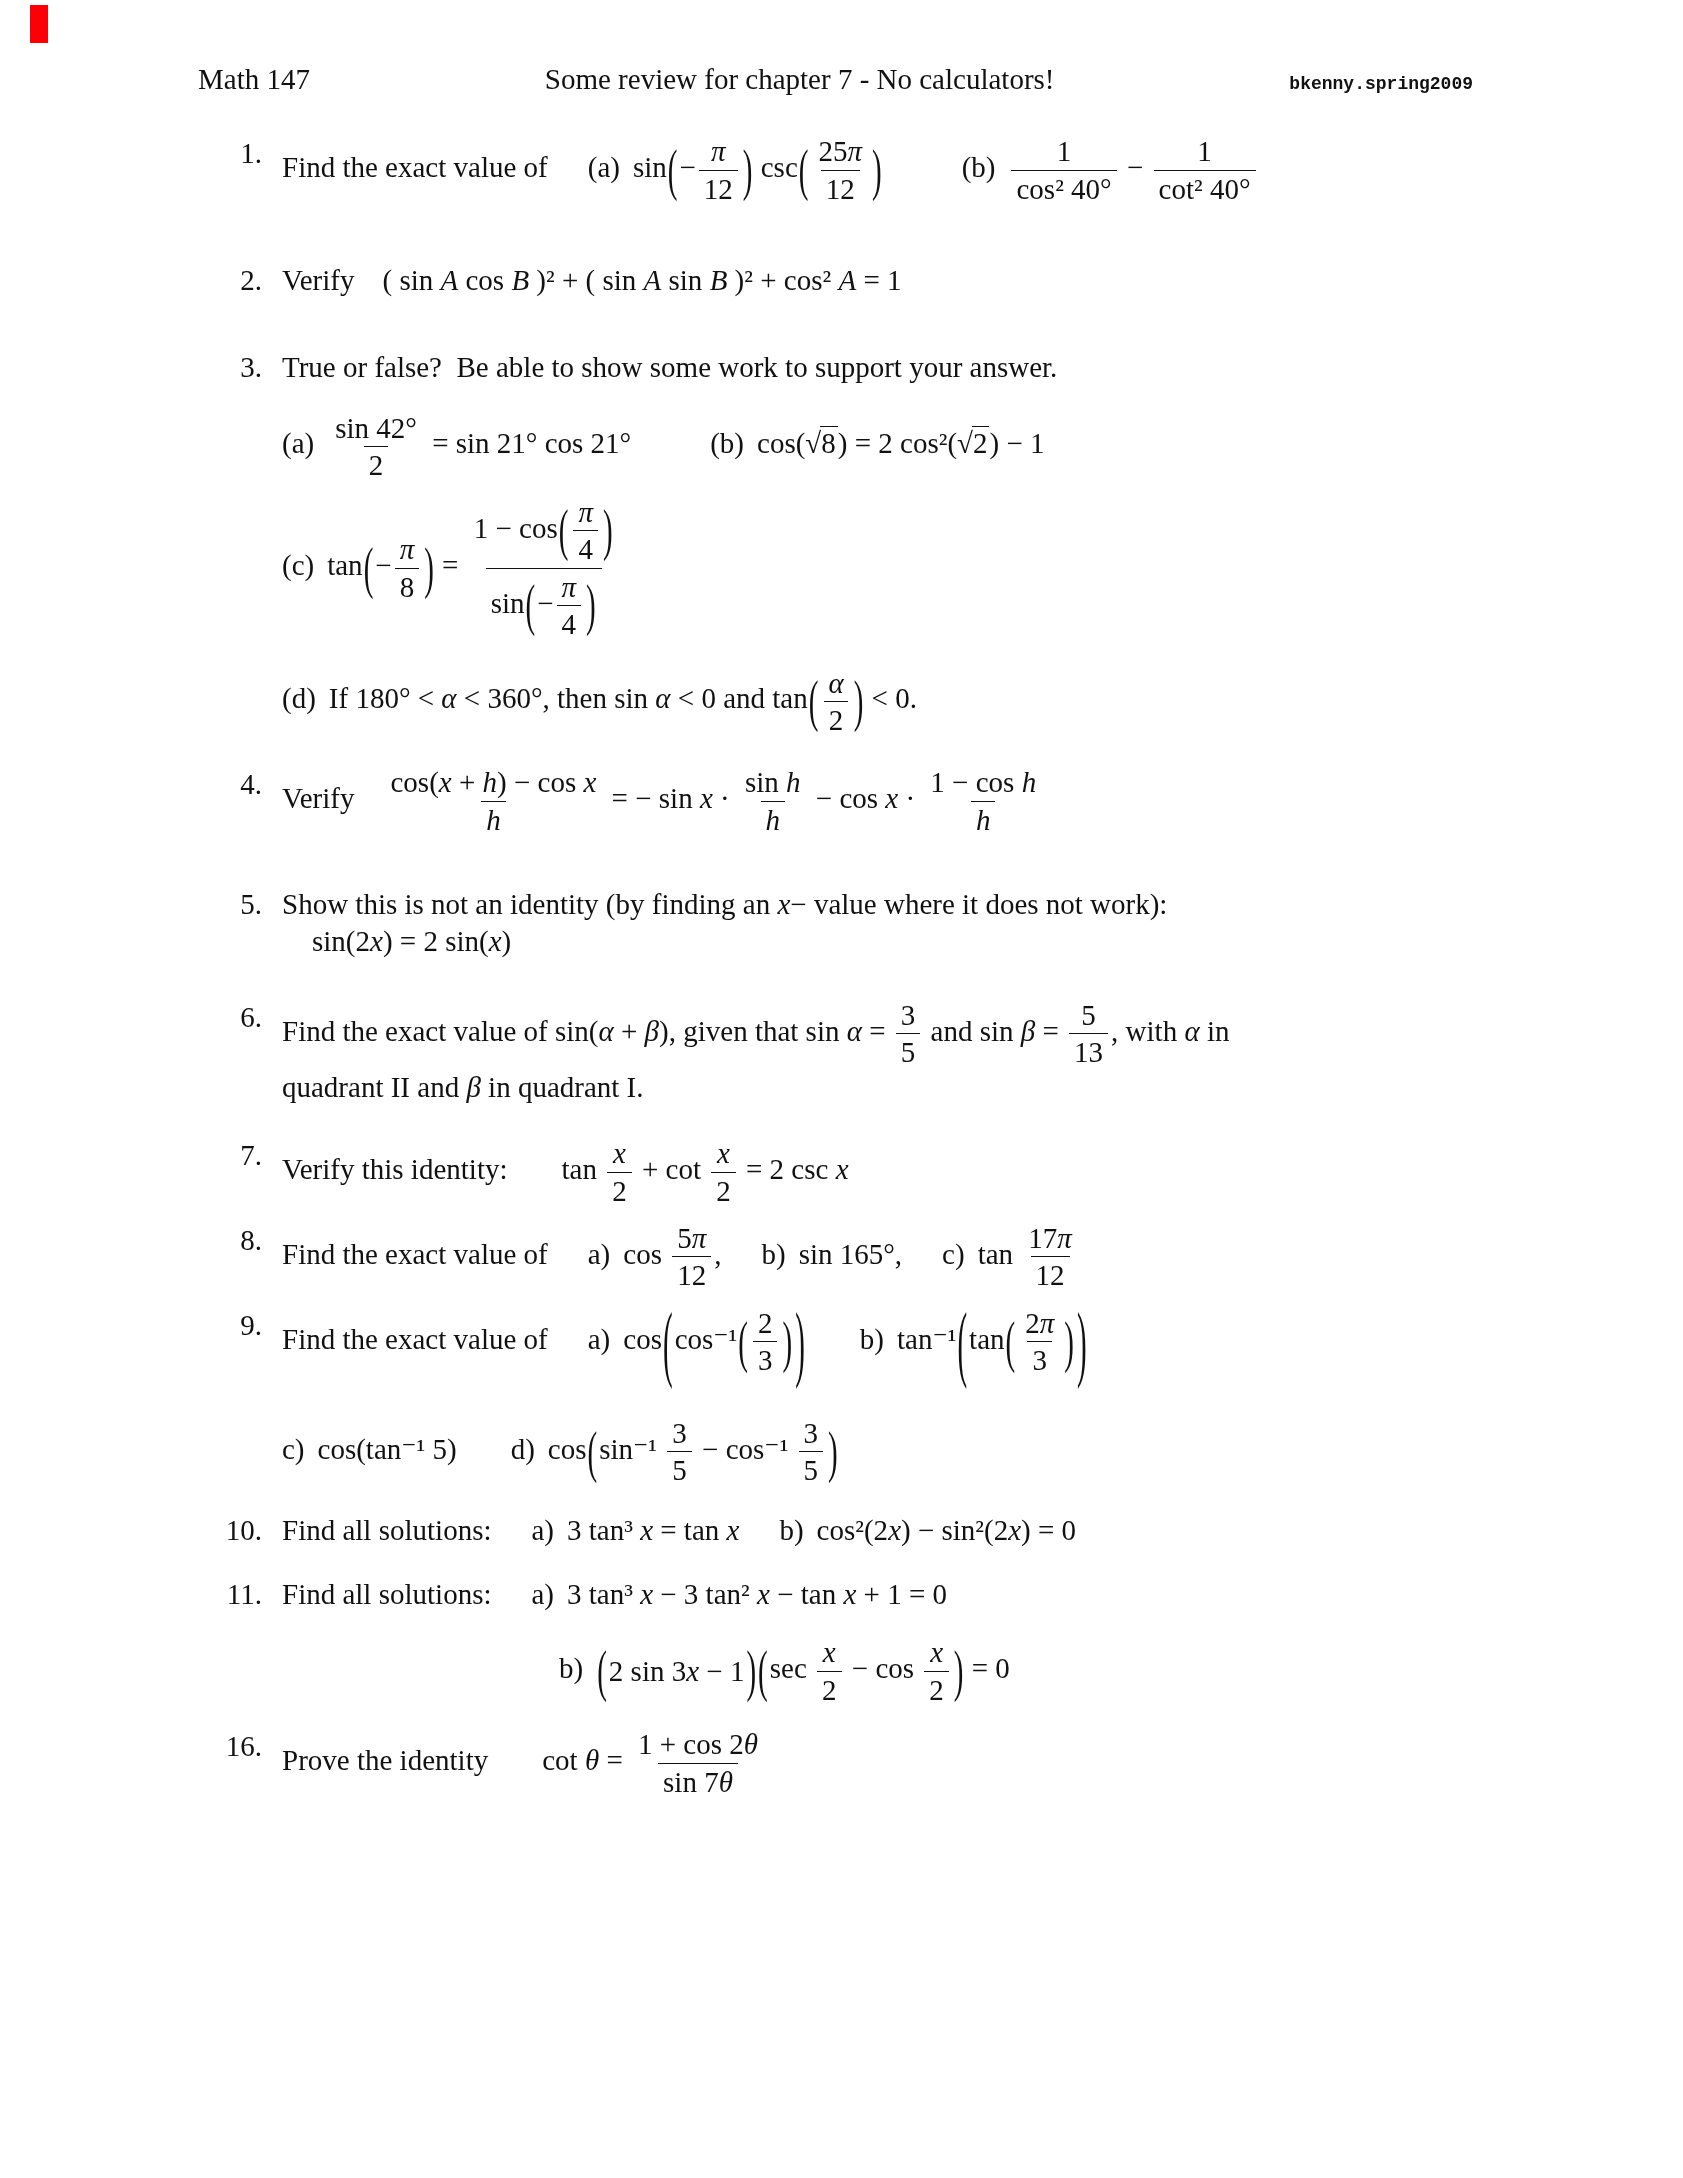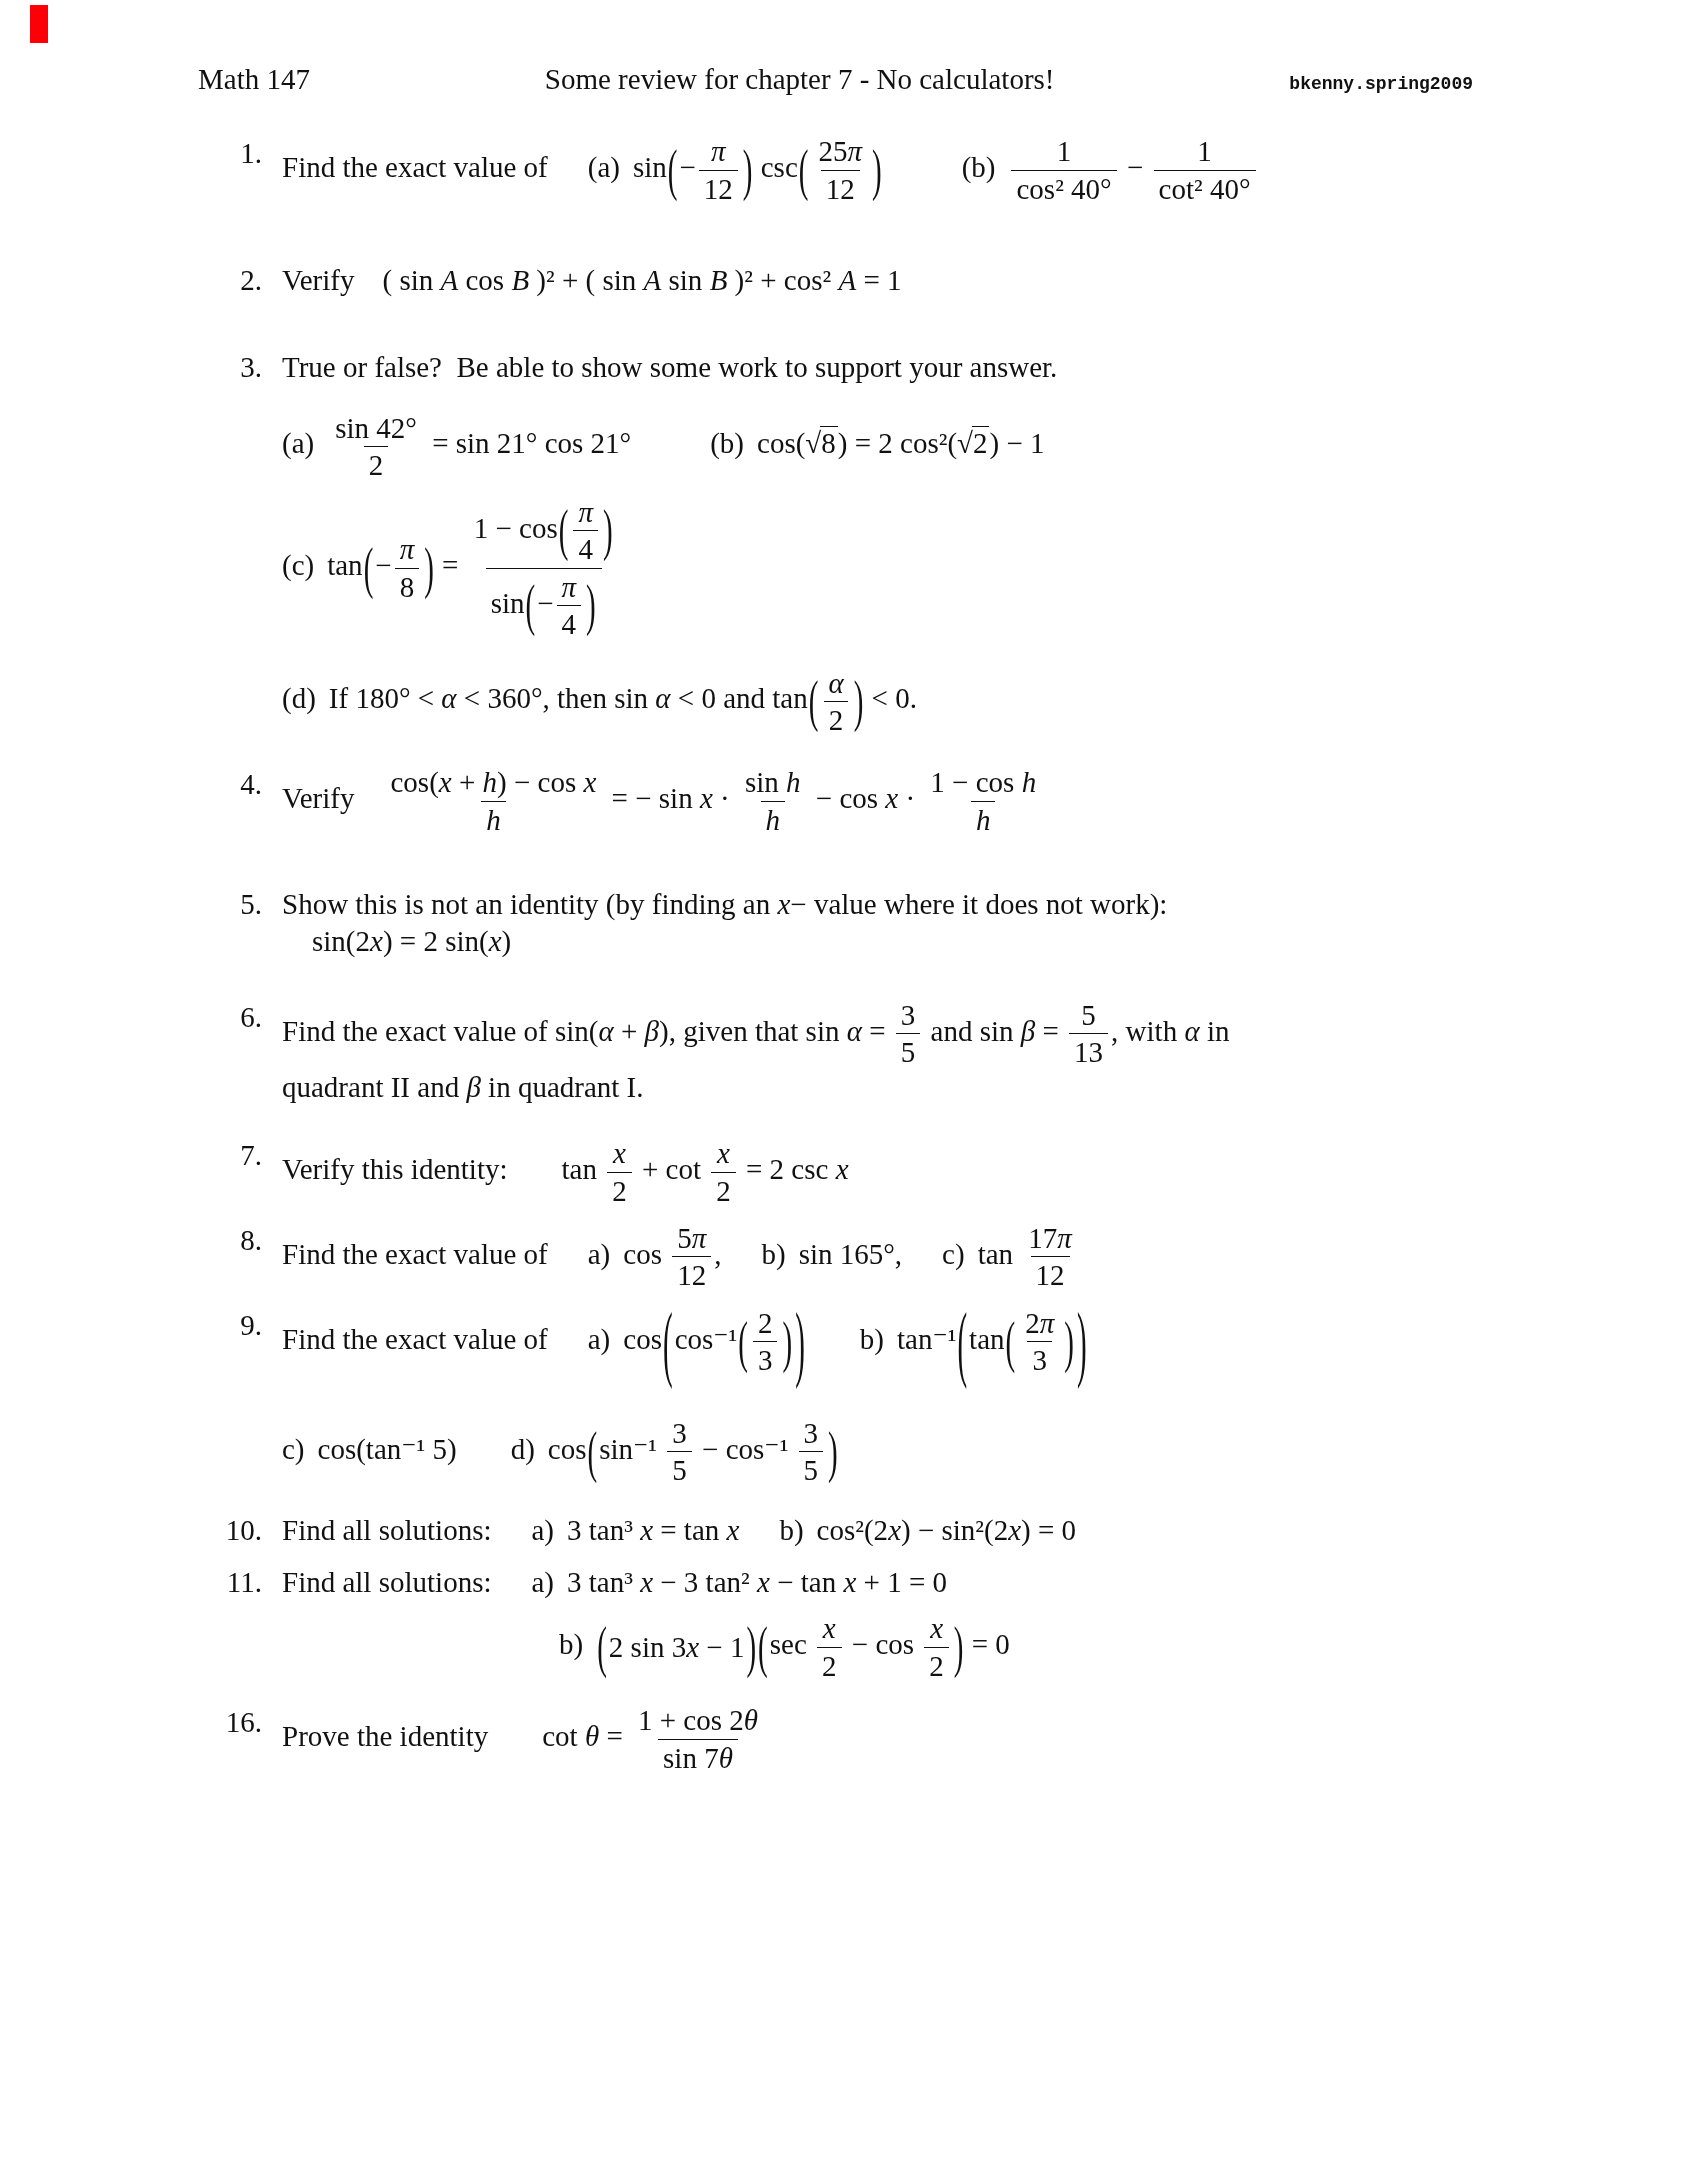--- a/index.html
+++ b/index.html
@@ -49,22 +49,22 @@
   .mb-3ab{margin-bottom:14px;}
   .mb-3c{margin-bottom:26px;}
   .mb-p3{margin-bottom:30px;}
   .mb-p4{margin-bottom:50px;}
   .mb-p5{margin-bottom:40px;}
   .mb-p6{margin-bottom:32px;}
   .mb-p7{margin-bottom:15px;}
   .mb-p8{margin-bottom:15px;}
   .mb-9ab{margin-bottom:40px;}
   .mb-p9{margin-bottom:25px;}
-  .mb-p10{margin-bottom:16px;align-items:center;}
-  .mb-11a{margin-bottom:12px;}
+  .mb-p10{margin-bottom:28px;align-items:center;}
+  .mb-11a{margin-bottom:24px;}
   .mb-p11{margin-bottom:22px;}
   .mb-p12{margin-bottom:18px;}
   .ind30{margin-left:30px;}
   .ind280{margin-left:277px;}
 </style>
 </head>
 <body>
 
 <div class="red-mark"></div>
 

